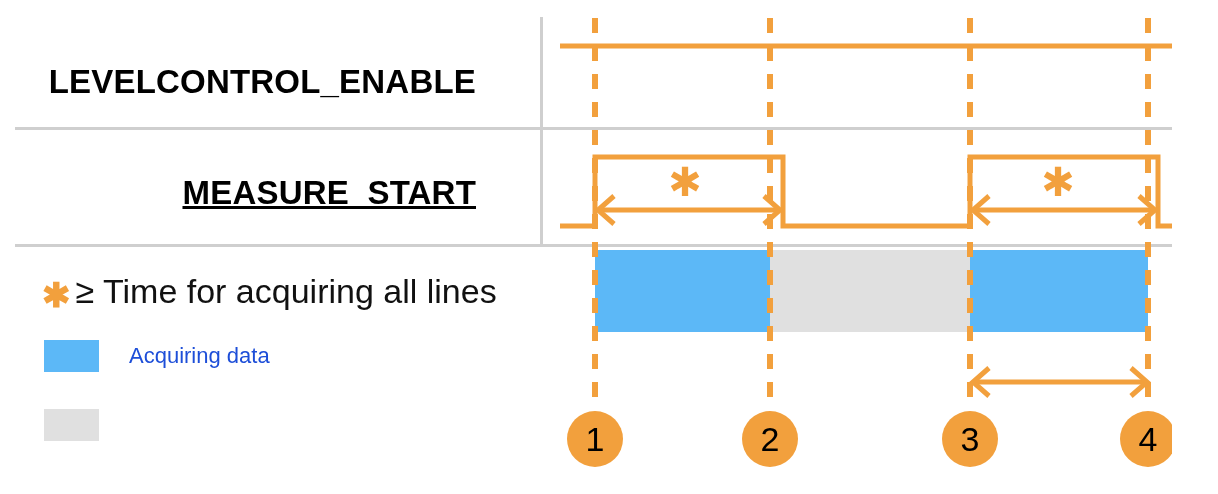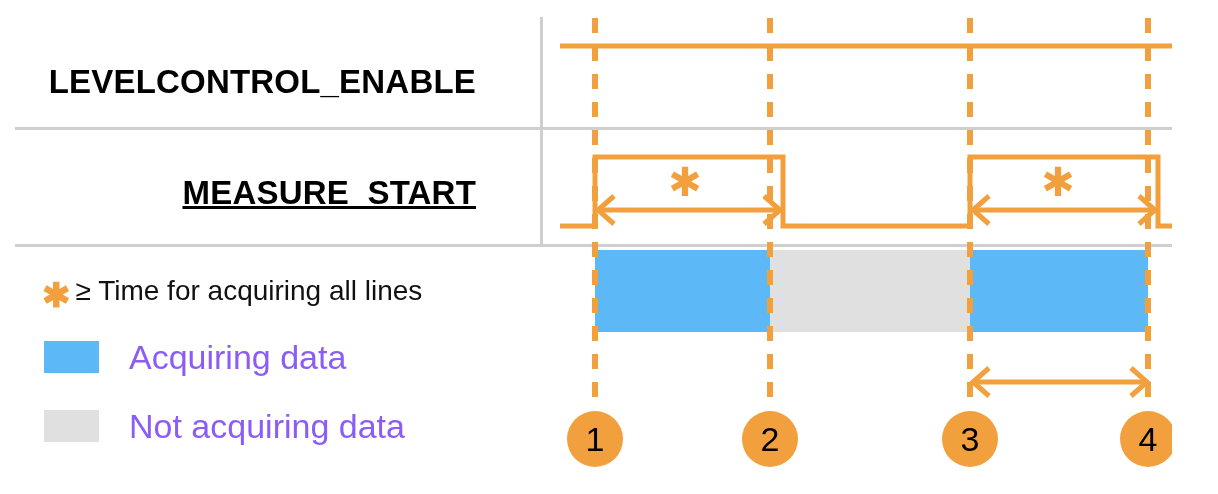--- a/index.html
+++ b/index.html
@@ -79,34 +79,34 @@
     color: #F2A03D;
     font-size: 34px;
     line-height: 1;
     font-weight: 700;
     margin-right: 5px;
     position: relative;
     top: 4px;
   }
   .legend-text-main {
     color: #111111;
-    font-size: 28px;
+    font-size: 34px;
     line-height: 1;
     white-space: nowrap;
   }
   .legend-swatch {
     width: 55px;
     height: 32px;
     flex: 0 0 auto;
   }
   .swatch-blue { background: #5CB8F7; }
   .swatch-gray { background: #E0E0E0; }
   .legend-swatch-text {
-    color: #8b5cf6;
-    font-size: 34px;
+    color: #1d4ed8;
+    font-size: 22px;
     line-height: 1;
     white-space: nowrap;
     margin-left: 30px;
   }
 
   
   .marker {
     position: absolute;
     width: 56px;
     height: 56px;
@@ -176,21 +176,20 @@
     <span class="legend-text-main">≥ Time for acquiring all lines</span>
   </div>
 
   <div class="legend-row" id="legend-blue-row">
     <span class="legend-swatch swatch-blue"></span>
     <span class="legend-swatch-text">Acquiring data</span>
   </div>
 
   <div class="legend-row" id="legend-gray-row">
     <span class="legend-swatch swatch-gray"></span>
-    <span class="legend-swatch-text">Not acquiring data</span>
   </div>
 
   <div class="marker" id="marker-1" style="left: 567px; top: 411px;">1</div>
   <div class="marker" id="marker-2" style="left: 742px; top: 411px;">2</div>
   <div class="marker" id="marker-3" style="left: 942px; top: 411px;">3</div>
   <div class="marker" id="marker-4" style="left: 1120px; top: 411px;">4</div>
 
 </div>
 
 </body></html>

